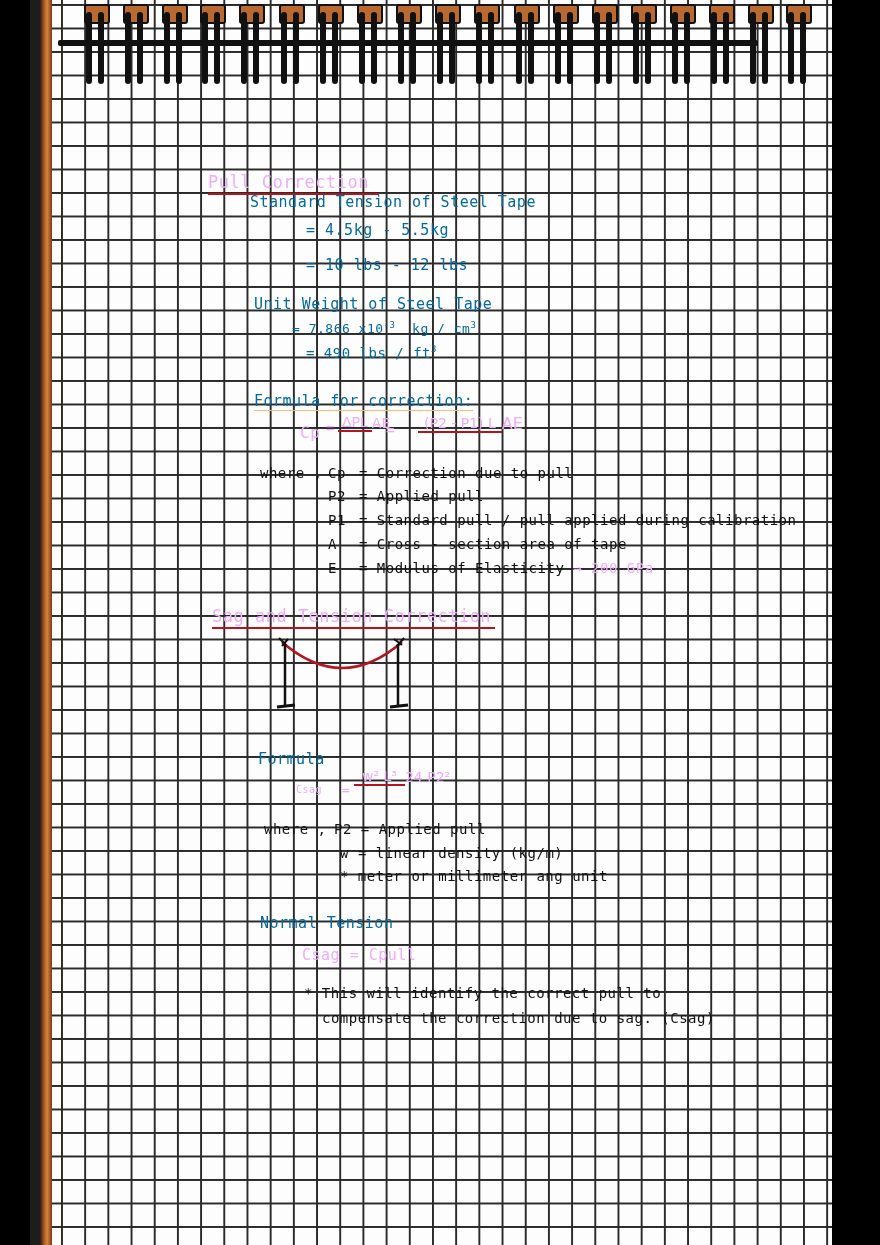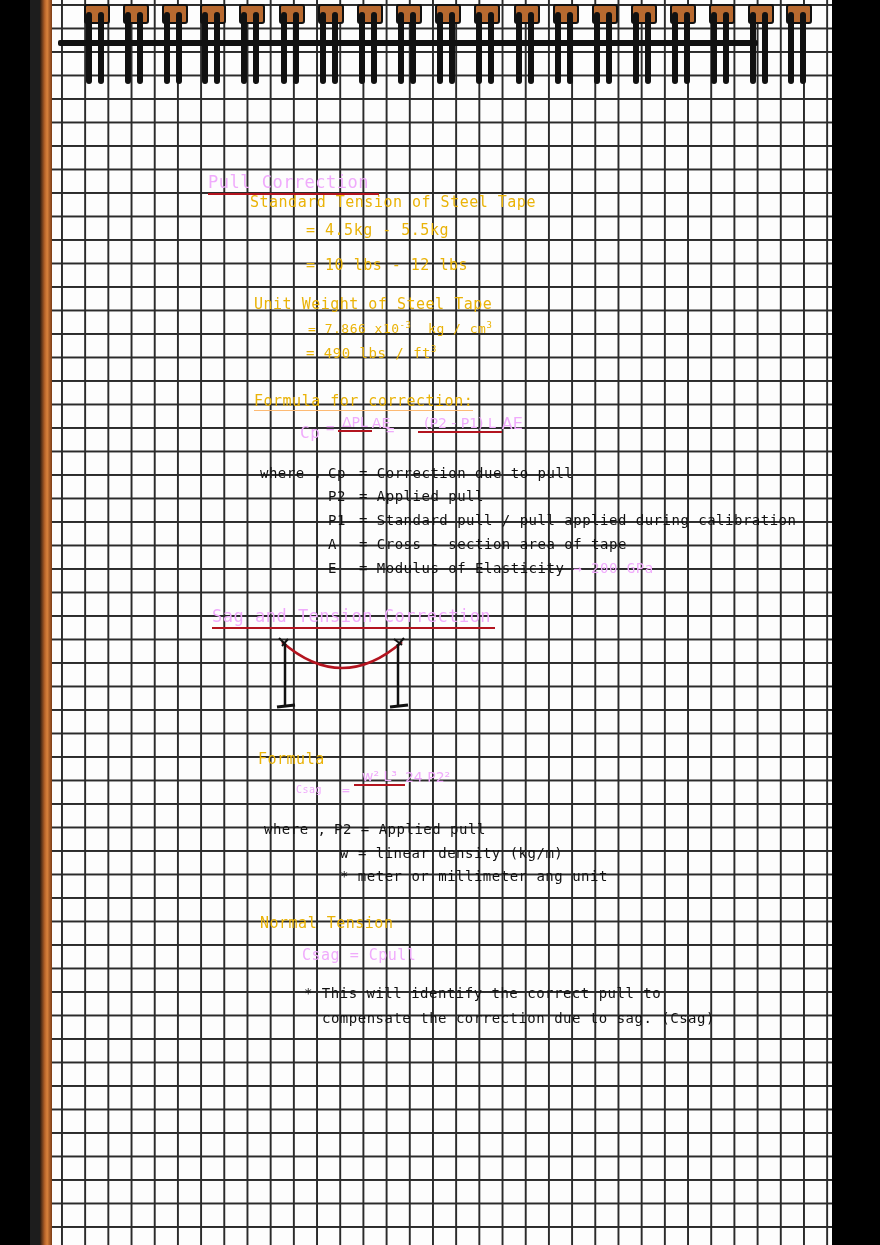--- a/index.html
+++ b/index.html
@@ -16,21 +16,21 @@
   }
   .binding-bar { position: absolute; left: 58px; top: 40px; width: 700px; height: 6px; background: #111; border-radius: 2px; }
   .ring { position: absolute; top: 4px; width: 24px; height: 80px; }
   .ring .hole { position: absolute; top: 0; left: 0; width: 22px; height: 16px; background: #b86a30; border: 2px solid #111; border-radius: 3px; }
   .ring .wire { position: absolute; top: 8px; width: 6px; height: 72px; background: #111; border-radius: 3px; }
   .ring .w1 { left: 2px; }
   .ring .w2 { left: 14px; }
 
   .hw { position: absolute; white-space: nowrap; font-family: "DejaVu Sans Mono", monospace; letter-spacing: 0.5px; }
   .red { color: #f0abfc; }
-  .purple { color: #eab308; }
+  .purple { color: #0369a1; }
   .ink { color: #111; }
   .ul { border-bottom: 2px solid #b3141f; padding-bottom: 1px; }
   .title { font-size: 17px; }
   .body { font-size: 15px; }
   .frac { position: absolute; display: inline-flex; flex-direction: row; align-items: center; }
   .frac .num { border-bottom: 2px solid #b3141f; padding: 0 4px; font-size: 14px; }
   .frac .den { font-size: 14px; }
   sup { font-size: 9px; }
 </style>
 </head>
@@ -139,21 +139,21 @@
     </div>
 </div>
 
 <div>
   <div class="hw red title ul" style="left:208px; top:172px; border-bottom-width:2px; padding-right:10px">Pull Correction</div>
   <div class="hw purple body" style="left:250px; top:193px">Standard Tension of Steel Tape</div>
   <div class="hw purple body" style="left:306px; top:221px">= 4.5kg - 5.5kg</div>
   <div class="hw purple body" style="left:306px; top:256px">= 10 lbs - 12 lbs</div>
 
   <div class="hw purple body" style="left:254px; top:295px">Unit Weight of Steel Tape</div>
-  <div class="hw purple body" style="left:308px; top:320px; font-size:13px"><span>= 7.866 x10</span><sup>-3</sup>&nbsp;&nbsp;<span>kg / cm</span><sup>3</sup></div>
+  <div class="hw purple body" style="left:292px; top:320px; font-size:13px"><span>= 7.866 x10</span><sup>-3</sup>&nbsp;&nbsp;<span>kg / cm</span><sup>3</sup></div>
   <div class="hw purple body" style="left:306px; top:344px; font-size:14px"><span>= 490 lbs / ft</span><sup>3</sup></div>
 
   <div class="hw purple body" style="left:254px; top:392px; border-bottom:1px solid #fdba74">Formula for correction:</div>
 
   <div>
     <div class="hw red" style="left:300px; top:423px; font-size:16px">Cp</div>
     <div class="hw red" style="left:326px; top:420px; font-size:14px">=</div>
     <div class="frac red" style="left:338px; top:414px">
       <span class="num">ΔPL</span>
       <span class="den">AE</span>

